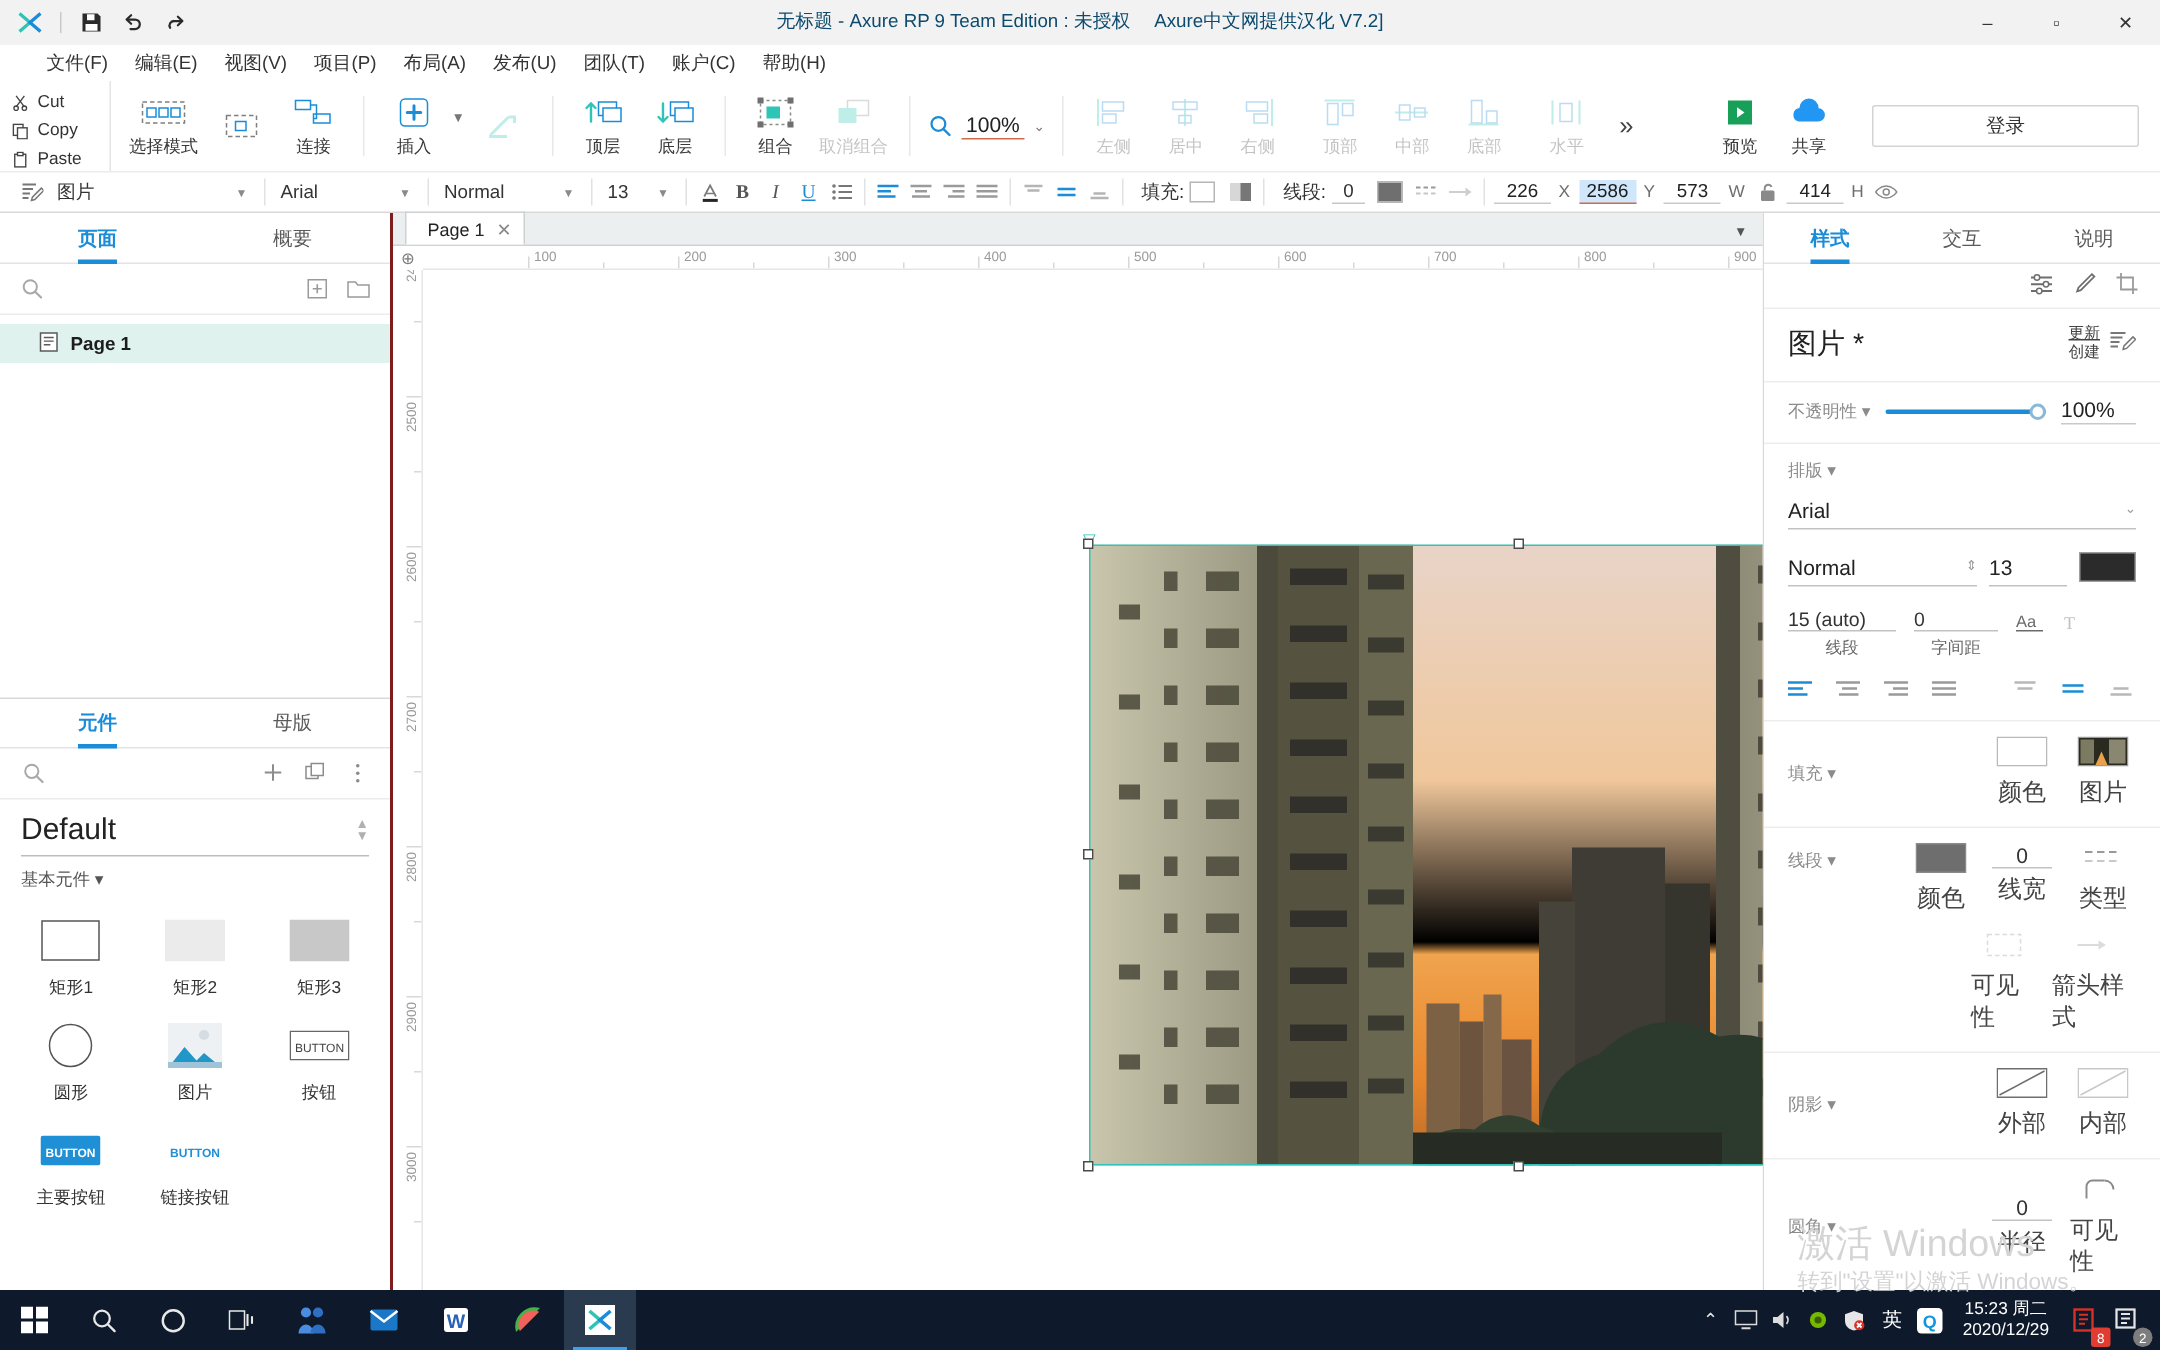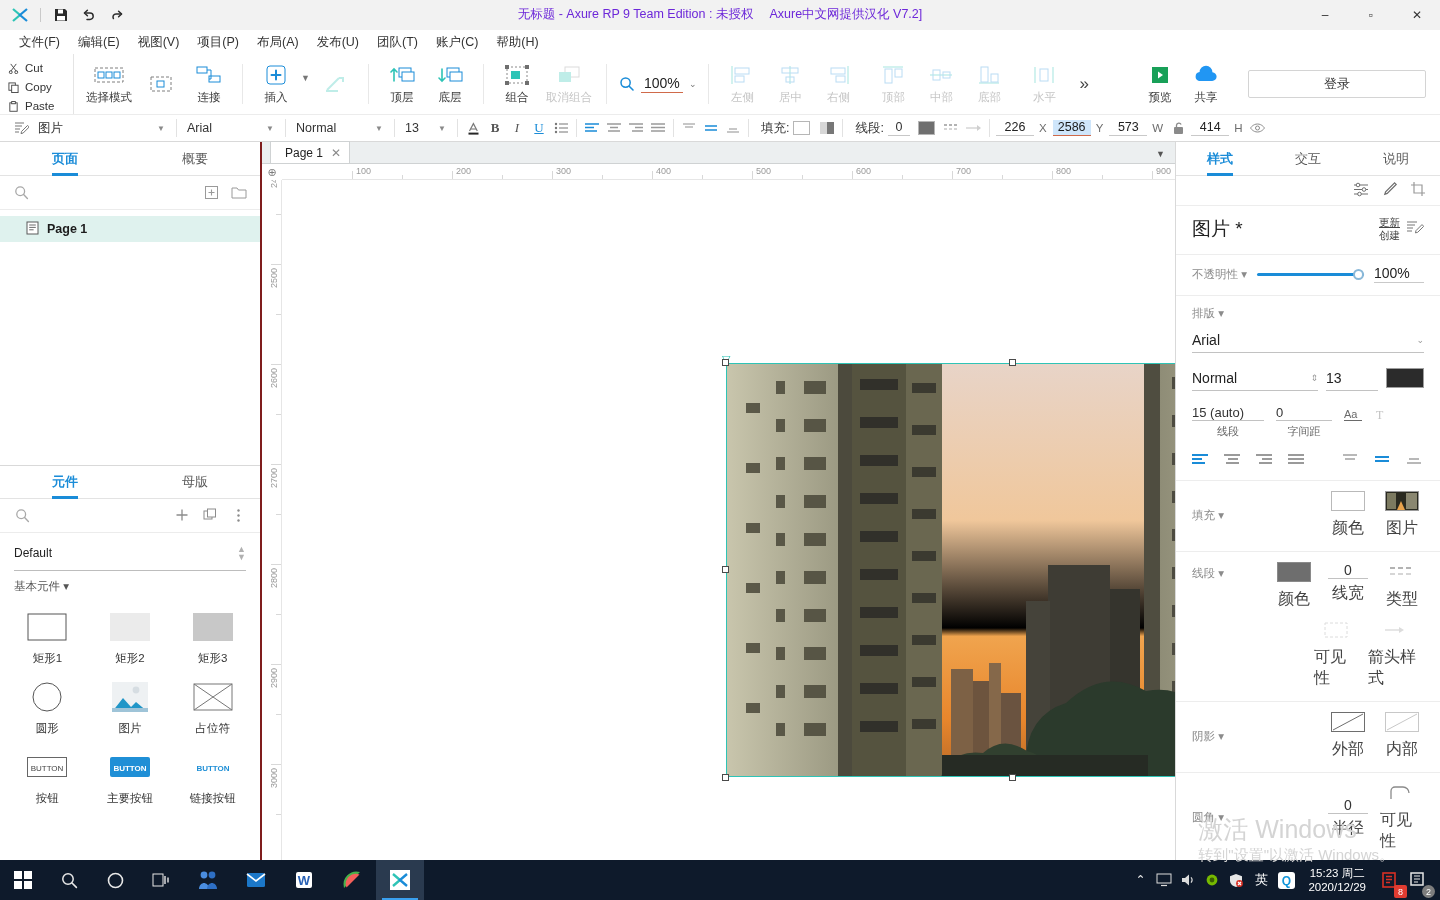--- a/index.html
+++ b/index.html
@@ -20,28 +20,28 @@
     position: relative; flex: none; border-bottom: 1px solid #f2f2f2;
   }
   .tb-logo { width: 40px; display:flex; align-items:center; justify-content:center; }
   .tb-sep { width:1px; height:14px; background:#c9c9c9; margin: 0 6px 0 0; }
   .tb-btn {
     width: 28px; height: 24px; display: flex; align-items: center; justify-content: center;
     color: #333; cursor: pointer;
   }
   .tb-title {
     position: absolute; left: 0; right: 0; text-align: center;
-    font-size: 12.5px; color: #6d28d9; pointer-events: none;
+    font-size: 12.5px; color: #0c4a6e; pointer-events: none;
   }
   .tb-title .t2 { margin-left: 16px; }
   .tb-winbtns { position: absolute; right: 0; top: 0; height: 30px; display: flex; }
   .winbtn { width: 46px; height: 30px; display:flex; align-items:center; justify-content:center; color:#333; cursor:pointer; }
 
   
-  .menubar { height: 24px; background:#fff; display:flex; align-items:flex-end; padding-left: 10px; flex:none; }
+  .menubar { height: 24px; background:#fff; display:flex; align-items:flex-end; padding-left: 22px; flex:none; }
   .menu-item { padding: 0 9px; font-size: 12.5px; color:#333; line-height:24px; cursor:pointer; }
 
   
   .toolbar { height: 60px; background:#fff; display:flex; align-items:stretch; flex:none; position:relative; }
   .tb-clip {
     width: 74px; display:flex; flex-direction:column; justify-content:center;
     border-right:1px solid #e4e4e4; padding-left:8px; gap:2px;
   }
   .clip-row { display:flex; align-items:flex-end; gap:6px; font-size:11.5px; color:#333; cursor:pointer; height:17px; }
   .clip-row svg { flex:none; }
@@ -90,21 +90,21 @@
   .ptab.active { color:#1a8cd8; font-weight:bold; }
   .ptab.active::after { content:""; position:absolute; bottom:-1px; left:50%; transform:translateX(-50%); width:26px; height:3px; background:#1a8cd8; }
   .panel-search { height:34px; display:flex; align-items:center; padding:0 12px; gap:8px; border-bottom:1px solid #ececec; flex:none; }
   .panel-search .spacer { flex:1; }
   .ps-icon { width:20px; height:20px; display:flex; align-items:center; justify-content:center; cursor:pointer; color:#8c8c8c; }
   .page-list { flex:1; overflow:auto; padding-top:6px; }
   .page-item { height:26px; display:flex; align-items:center; gap:8px; padding-left:26px; font-size:12.5px; cursor:pointer; }
   .page-item.selected { background:#dff2ee; font-weight:bold; color:#1c1c1c; }
   .lib-header { padding:0; flex:none; }
   .lib-select { height:34px; margin:4px 14px 0; border-bottom:1px solid #bdbdbd; display:flex; align-items:center; cursor:pointer; }
-  .lib-select .val { flex:1; font-size:12px; color:#222; }
+  .lib-select .val { flex:1; font-size:20px; color:#222; }
   .lib-cat { padding:8px 14px 4px; font-size:11.5px; color:#555; cursor:pointer; }
   .widgets { flex:1; overflow:auto; display:grid; grid-template-columns:repeat(3,1fr); gap:2px 0; padding:4px 6px 10px; align-content:start; }
   .widget { display:flex; flex-direction:column; align-items:center; gap:7px; padding:8px 0 4px; cursor:pointer; border-radius:3px; }
   .widget .wico { height:34px; display:flex; align-items:center; justify-content:center; }
   .widget .wlbl { font-size:11.5px; color:#333; }
 
   
   .canvaswrap { flex:1; display:flex; flex-direction:column; min-width:0; background:#fff; }
   .tabstrip { height:22px; background:#eceff0; display:flex; align-items:flex-end; border-bottom:1px solid #cfd2d3; flex:none; position:relative; }
   .ctab {
@@ -738,29 +738,20 @@
         <div class="widget">
           <span class="wico">
             <svg width="36" height="30" viewBox="0 0 36 30">
                 <rect x="0" y="0" width="36" height="30" fill="#eef1f3"></rect>
                 <circle cx="24" cy="8" r="3.4" fill="#d6dde2"></circle>
                 <path d="M0 30l11-14 8 9 5-5 12 10z" fill="#2196c8"></path>
                 <rect x="0" y="26" width="36" height="4" fill="#9fc4d8"></rect>
               </svg>
           </span>
           <span class="wlbl">图片</span>
-        </div>
-        <div class="widget">
-          <span class="wico">
-              <svg width="40" height="28">
-                <rect x="1" y="1" width="38" height="26" stroke="#777" fill="#fff"></rect>
-                <path d="M1 1l38 26M39 1L1 27" stroke="#777"></path>
-              </svg>
-            </span>
-          <span class="wlbl">占位符</span>
         </div>
         <div class="widget">
           <span class="wico">
               <svg width="40" height="20">
                 <rect x="0.5" y="0.5" width="39" height="19" stroke="#666" fill="#fff"></rect>
                 <text x="20" y="14" font-size="8" fill="#444" text-anchor="middle" font-family="Liberation Sans">BUTTON</text>
               </svg>
             </span>
           <span class="wlbl">按钮</span>
         </div>

